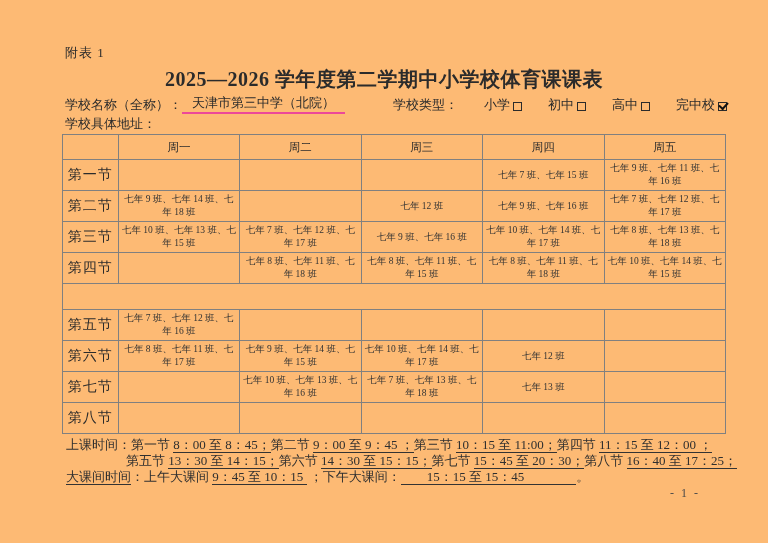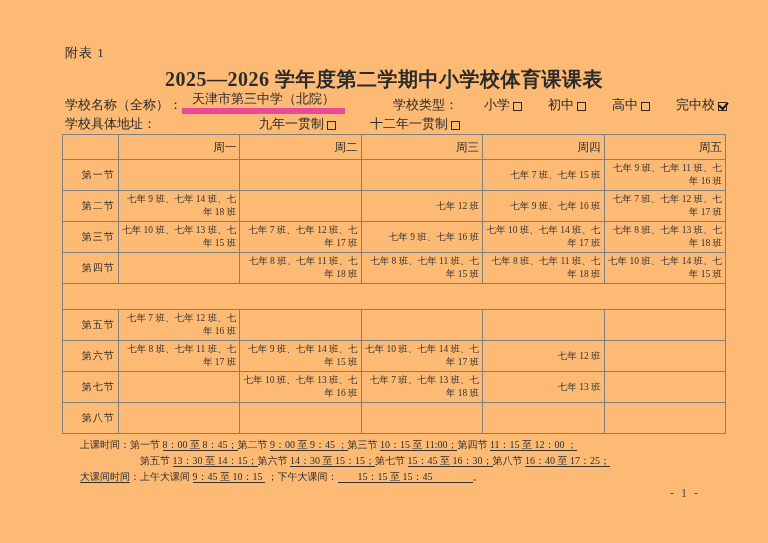--- a/index.html
+++ b/index.html
@@ -38,21 +38,21 @@
     font-size: 13px;
   }
   .info-line {
     display: flex;
     align-items: flex-end;
     height: 19px;
     white-space: nowrap;
   }
   .fill-field {
     display: inline-block;
-    border-bottom: 6px solid #ec4899;
+    border-bottom: 2px solid #ec4899;
     text-align: center;
   }
   .fill-name { width: 186px; }
   .fill-addr { width: 208px; }
   .type-label { margin-left: 48px; font-family: Liberation Serif, serif; }
   .opts { display: inline-flex; }
   .opts .opt { margin-left: 26px; display: inline-flex; align-items: flex-end; }
   .opts-row2 { margin-left: 103px; }
   .opts-row2 .opt { margin-left: 0; }
   .opts-row2 .opt + .opt { margin-left: 34px; }
@@ -76,35 +76,35 @@
     position: absolute;
     left: 62px; top: 134px;
     width: 664px;
     border-collapse: collapse;
     table-layout: fixed;
   }
   .timetable col.c-period { width: 8.4%; }
   .timetable col.c-day { width: 18.32%; }
   .timetable th, .timetable td {
     border: 1px solid #808080;
-    text-align: right;
+    text-align: center;
     vertical-align: middle;
     font-weight: normal;
     padding: 0 3px;
   }
   .timetable thead th { height: 25px; font-size: 11.5px; }
   .timetable tbody tr { height: 31px; }
-  .timetable th.period { font-size: 10px; letter-spacing: 1px; }
+  .timetable th.period { font-size: 14px; letter-spacing: 1px; }
   .timetable td.cell { font-size: 9.5px; line-height: 1.35; color: #333; }
   .timetable tr.spacer-row { height: 26px; }
   .footer-times {
     position: absolute;
-    left: 80px; top: 437px;
+    left: 66px; top: 437px;
     width: 662px;
-    font-size: 10px;
+    font-size: 13px;
     color: #2f2f2f;
   }
   .ft-line { white-space: pre; height: 16px; line-height: 16px; }
   .ft-line.indent { padding-left: 60px; }
   .ft-line .u { border-bottom: 1px solid #333; }
   .page-number {
     position: absolute;
     right: 68px; top: 486px;
     font-size: 12px;
     color: #4a4a4a;
@@ -139,30 +139,20 @@
             <span class="checkbox"></span>
           </span>
           <span class="opt">
             <span>完中校</span>
             <span class="checkbox checked"></span>
           </span>
         </span>
     </div>
     <div class="info-line">
       <span>学校具体地址：</span>
-      <span class="opts opts-row2">
-          <span class="opt">
-            <span>九年一贯制</span>
-            <span class="checkbox"></span>
-          </span>
-          <span class="opt">
-            <span>十二年一贯制</span>
-            <span class="checkbox"></span>
-          </span>
-        </span>
     </div>
   </div>
 
   <table class="timetable">
     <colgroup>
       <col class="c-period">
       <col class="c-day">
         <col class="c-day">
         <col class="c-day">
         <col class="c-day">
@@ -244,19 +234,19 @@
           <td class="cell"></td>
           <td class="cell"></td>
           <td class="cell"></td>
           <td class="cell"></td>
         </tr>
       </tbody>
   </table>
 
   <div class="footer-times">
       <div class="ft-line"><span>上课时间：第一节 </span><span class="u">8：00 至 8：45；</span><span>第二节 </span><span class="u">9：00 至 9：45 ；</span><span>第三节 </span><span class="u">10：15 至 11:00；</span><span>第四节 </span><span class="u">11：15 至 12：00 ；</span></div>
-      <div class="ft-line indent"><span>第五节 </span><span class="u">13：30 至 14：15；</span><span>第六节 </span><span class="u">14：30 至 15：15；</span><span>第七节 </span><span class="u">15：45 至 16：30；</span><span>第八节 </span><span class="u">16：40 至 17：25；</span></div>
+      <div class="ft-line indent"><span>第五节 </span><span class="u">13：30 至 14：15；</span><span>第六节 </span><span class="u">14：30 至 15：15；</span><span>第七节 </span><span class="u">15：45 至 20：30；</span><span>第八节 </span><span class="u">16：40 至 17：25；</span></div>
       <div class="ft-line"><span class="u">大课间时间</span><span>：上午大课间 </span><span class="u">9：45 至 10：15 </span><span> ；下午大课间：</span><span class="u">　　15：15 至 15：45　　　　</span><span>。</span></div>
     </div>
 
   <div class="page-number">- 1 -</div>
 
 </div>
 
 </body></html>

